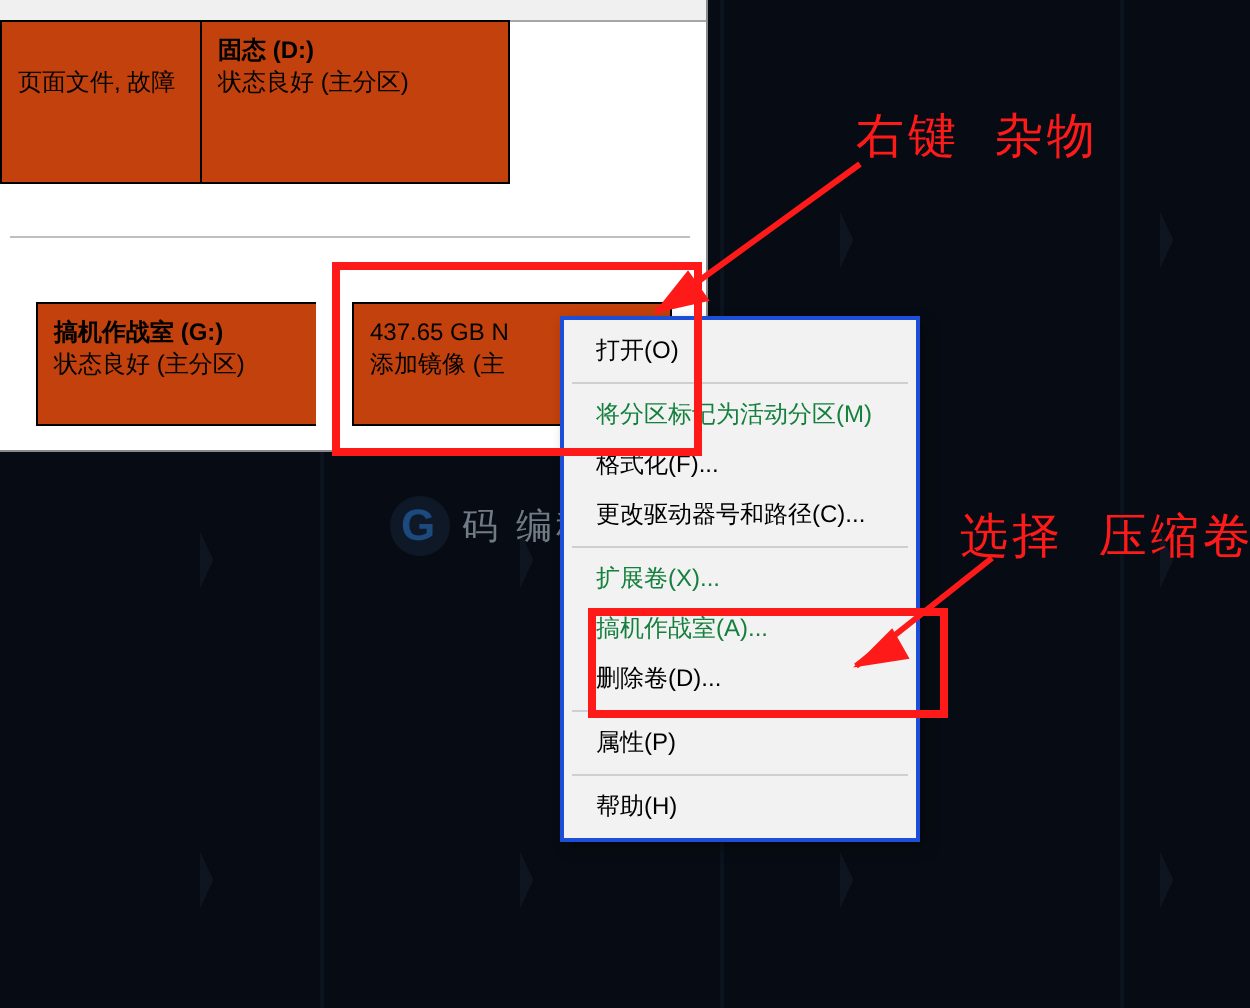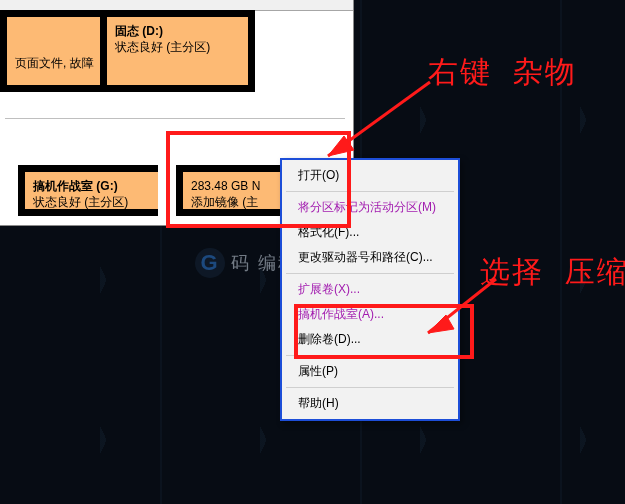--- a/index.html
+++ b/index.html
@@ -8,35 +8,35 @@
  linear-gradient(65deg,rgba(30,50,70,.25) 0 6px,transparent 6px 60px),
  linear-gradient(90deg,rgba(18,30,45,.4) 0 2px,transparent 2px 120px);
  background-size:160px 160px,160px 160px,200px 200px;
  background-position:420px -40px,420px -40px,360px 0}
 .dm{position:absolute;left:0;top:0;width:353px;height:225px;background:#fff;border-right:1px solid #8a8a8a;border-bottom:1px solid #8a8a8a}
 .row{position:absolute;left:0;right:0;display:flex;gap:0}
 .row1{top:10px;height:85px}
 .row2{top:145px;height:75px}
 .sep{position:absolute;left:5px;right:8px;top:118px;height:0;border-top:1px solid #bfbfbf}
 .head{position:absolute;left:0;top:0;height:10px;right:0;background:#f0f0f0;border-bottom:1px solid #a6a6a6}
-.vol{border:7px solid #000000;background:#fdba74;box-sizing:border-box;padding:6px 8px;line-height:16px;color:#000;position:relative}
+.vol{border:1px solid #000000;background:#c2410c;box-sizing:border-box;padding:6px 8px;line-height:16px;color:#000;position:relative}
 .vol .t{font-weight:700}
 .va{width:100px;border-right:none;overflow:hidden;white-space:nowrap}
 .vb{width:155px}
 .row1 .vol{height:82px}
-.row2 .vol{height:51px;margin-top:20px}
-.row1 .va{padding-top:38px}
+.row2 .vol{height:62px;margin-top:6px}
+.row1 .va{padding-top:22px}
 .row2{gap:0}
 .row2 .va{margin-left:18px;width:140px}
 .row2 .vb{margin-left:18px;width:160px}
 .menu{position:absolute;left:280px;top:158px;width:172px;background:#f2f2f2;border:2px solid #1d4ed8;box-shadow:3px 3px 6px rgba(0,0,0,.35);padding:3px 2px;z-index:10}
 .mi{padding:4px 14px;color:#000;white-space:nowrap}
-.mi.dis{color:#a21caf}
+.mi.dis{color:#15803d}
 .msep{height:0;border-top:1px solid #cfcfcf;margin:3px 2px}
-.call{position:absolute;color:#ff1a1a;font-size:30px;font-weight:400;letter-spacing:2px;z-index:20;white-space:nowrap}
+.call{position:absolute;color:#ff1a1a;font-size:24px;font-weight:400;letter-spacing:2px;z-index:20;white-space:nowrap}
 .box{position:absolute;border:4px solid #ff1a1a;z-index:15;box-sizing:border-box}
 .arrow{position:absolute;stroke:#ff1a1a;fill:#ff1a1a;z-index:18}
 .wm{position:absolute;left:195px;top:248px;color:#cbd6e2;opacity:.55;font-size:18px;letter-spacing:2px;z-index:5;display:flex;align-items:center;gap:6px}
 .wm .g{width:30px;height:30px;border-radius:50%;background:rgba(80,140,210,.18);color:#2e7bd6;display:flex;align-items:center;justify-content:center;font-size:22px;font-weight:700;font-family:Arial}
 </style>
 </head>
 <body>
 
 <div class="bg"></div>
 
@@ -54,21 +54,21 @@
   </div>
 
   <div class="sep"></div>
 
   <div class="row row2">
     <div class="vol va">
       <div class="t">搞机作战室   (G:)</div>
       <div>状态良好 (主分区)</div>
     </div>
     <div class="vol vb">
-      <div>283.48 GB N</div>
+      <div>437.65 GB N</div>
       <div>添加镜像 (主</div>
     </div>
   </div>
 </div>
 
 <div class="wm">
   <span class="g">G</span>
   <span>码 编程</span>
 </div>
 

